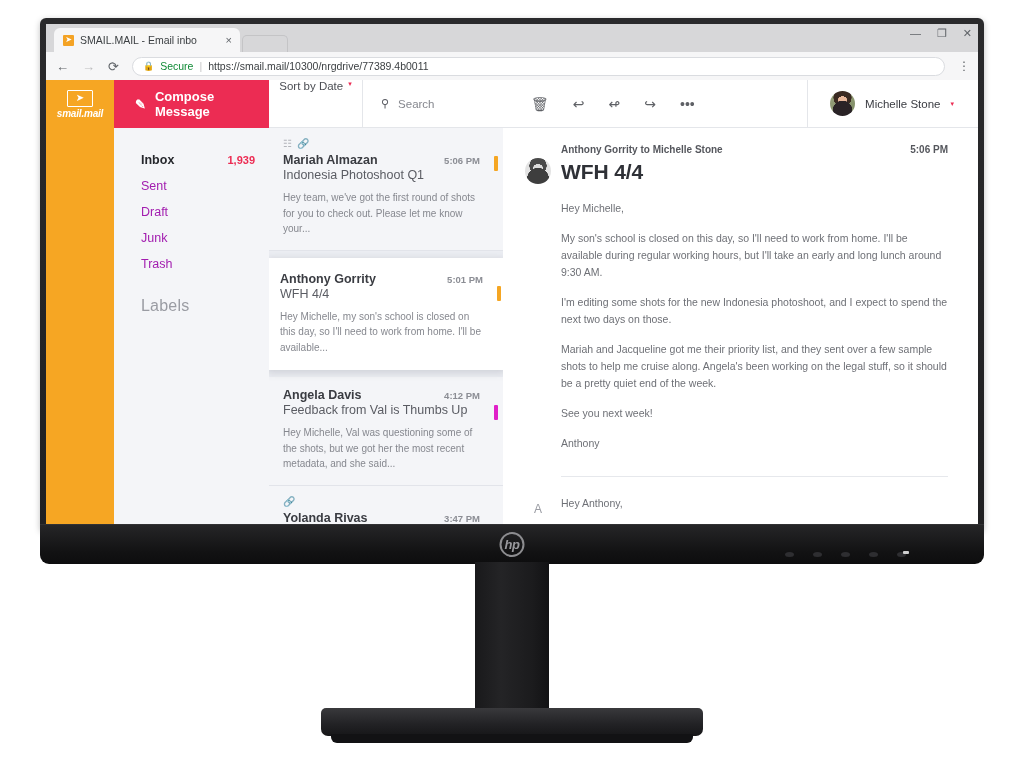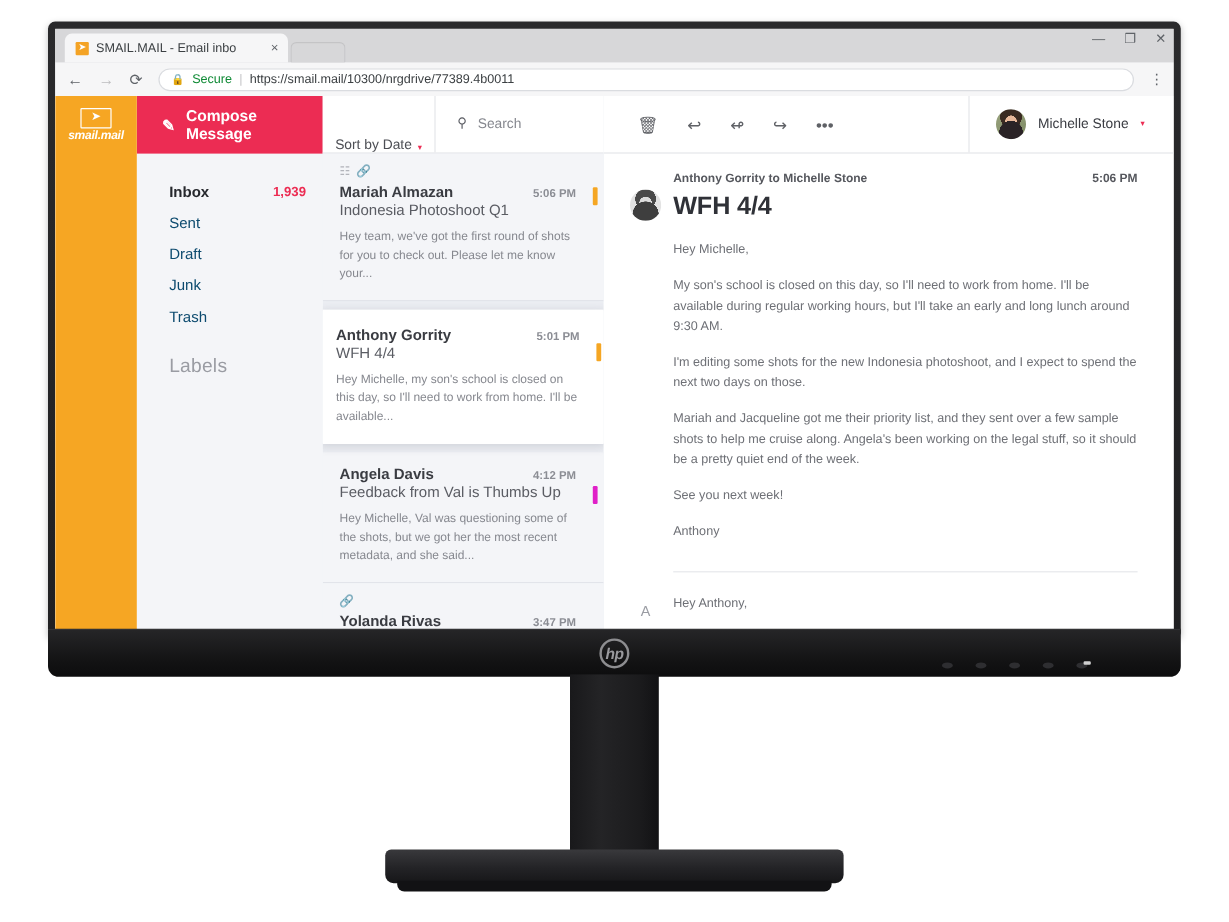--- a/index.html
+++ b/index.html
@@ -130,35 +130,35 @@
   #nav-col { width: 155px; flex: 0 0 155px; background: #f4f5f8; display: flex; flex-direction: column; }
   #compose-btn {
     height: 48px; background: #ec2c53; color: #fff;
     display: flex; align-items: center; gap: 9px; padding-left: 21px;
     font-size: 13px; font-weight: 700;
   }
   #compose-icon { font-size: 13px; line-height: 1; }
   #nav-list { padding: 19px 0 0 27px; }
   .nav-item {
     display: flex; align-items: center; height: 26px;
-    font-size: 12.5px; color: #0c4a6e; padding-right: 14px;
+    font-size: 12.5px; color: #a21caf; padding-right: 14px;
   }
   .nav-item.active { color: #26282d; font-weight: 700; }
   .nav-count { margin-left: auto; color: #ec2c53; font-size: 11px; font-weight: 700; }
   #labels-title {
     padding: 20px 0 7px 27px; font-size: 16px; color: #9a9ca3; letter-spacing: .2px;
   }
   .label-item { display: flex; align-items: center; gap: 11px; height: 26px; padding-left: 28px; font-size: 12.5px; color: #5a5c63; }
   .label-dot { width: 7px; height: 7px; border-radius: 50%; flex: 0 0 auto; }
 
   
   #list-col { width: 234px; flex: 0 0 234px; background: #eceef3; display: flex; flex-direction: column; position: relative; }
   #list-head { height: 48px; display: flex; background: #fff; border-bottom: 1px solid #e4e6ea; }
   #sort-btn {
-    width: 94px; display: flex; align-items: flex-end; justify-content: center; gap: 5px;
+    width: 94px; display: flex; align-items: flex-start; justify-content: center; gap: 5px;
     font-size: 11.5px; color: #4c4e54; border-right: 1px solid #e4e6ea;
   }
   #sort-caret { color: #ec2c53; font-size: 7px; line-height: 1; }
   #search-btn { flex: 1; display: flex; align-items: center; gap: 9px; padding-left: 18px; font-size: 11.5px; color: #86888f; }
   #search-icon { font-size: 11px; line-height: 1; color: #5a5c63; }
 
   #list-scroll { flex: 1; position: relative; overflow: hidden; }
   .mail-item {
     position: relative; background: #f4f5f8;
     border-bottom: 1px solid #e2e4ea;

